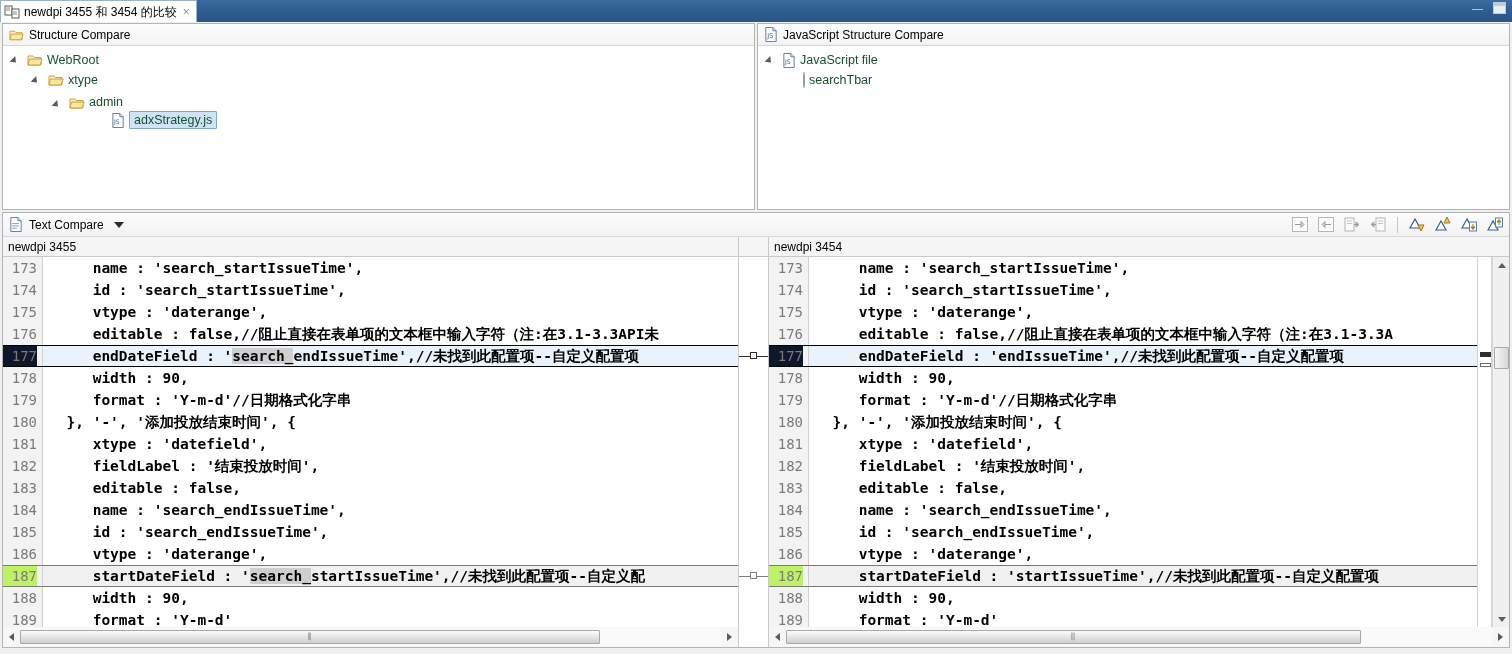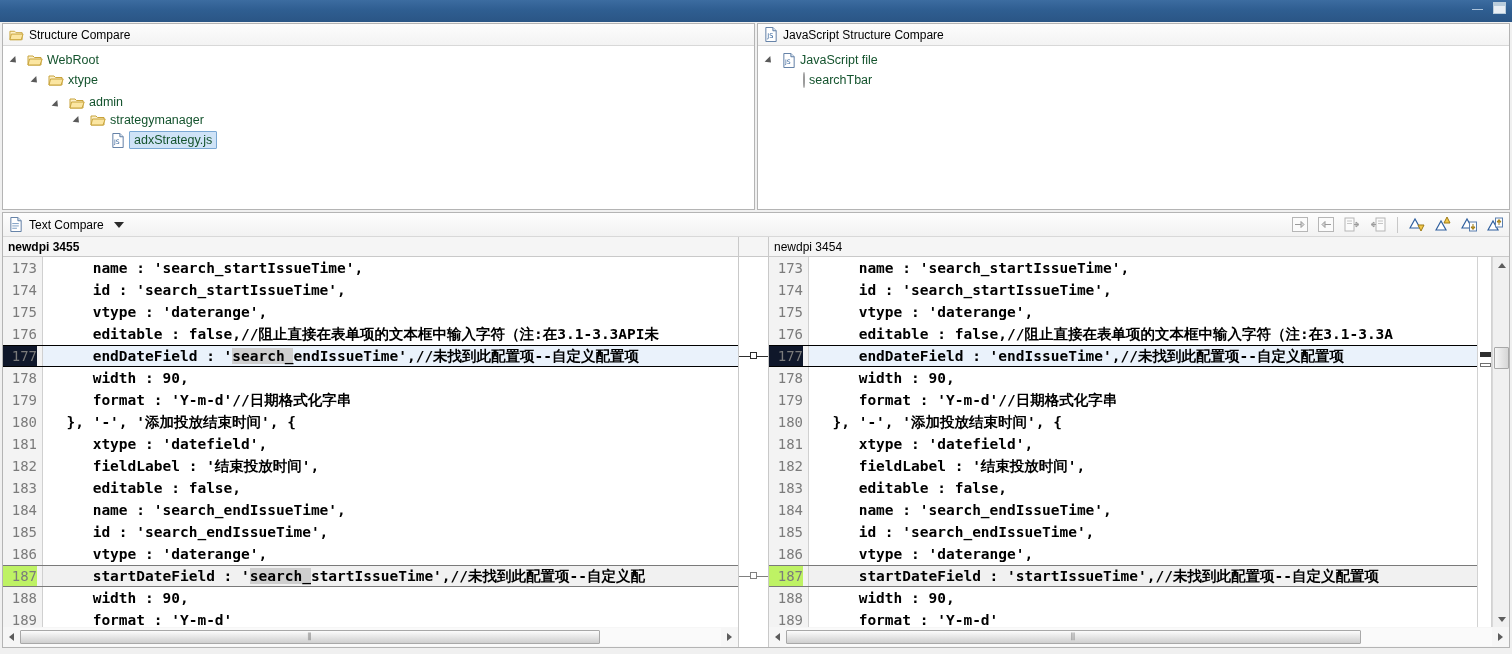--- a/index.html
+++ b/index.html
@@ -153,21 +153,20 @@
     height: 20px; flex: 0 0 20px;
     display: flex;
     background: linear-gradient(to bottom,#fbfbfb 0%,#f1f1f1 100%);
     border-bottom: 1px solid #c9c9c9;
     font-size: 12px;
   }
   .tc-title-left {
     width: 736px; flex: 0 0 736px; display: flex; align-items: center;
     padding-left: 5px; border-right: 1px solid #c9c9c9;
     background: #f5f5f5;
-    font-weight: bold;
   }
   .tc-title-mid { width: 30px; flex: 0 0 30px; background: #f5f5f5;
     border-right: 1px solid #c9c9c9;}
   .tc-title-right {
     flex: 1 1 auto; display: flex; align-items: center; padding-left: 5px;
     background: #f5f5f5;
   }
 
   .tc-body { flex: 1 1 auto; display: flex; min-height: 0; }
 
@@ -283,20 +282,34 @@
   }
 
   .statusbar { height: 4px; flex: 0 0 4px; background: #f0f0f0; }
 </style>
 </head>
 <body>
 
 <div class="app">
 
   <div class="titlebar">
+    <div class="tab">
+      <span class="tab-icon ico">
+        <svg width="16" height="16" viewBox="0 0 16 16">
+          <rect x="1" y="2" width="7" height="9" fill="#fff" stroke="#5a5a5a" stroke-width="1"></rect>
+          <rect x="8" y="5" width="7" height="9" fill="#fff" stroke="#5a5a5a" stroke-width="1"></rect>
+          <line x1="2" y1="4" x2="6" y2="4" stroke="#8a8a8a"></line>
+          <line x1="2" y1="6" x2="6" y2="6" stroke="#8a8a8a"></line>
+          <line x1="9" y1="8" x2="13" y2="8" stroke="#8a8a8a"></line>
+          <line x1="9" y1="10" x2="13" y2="10" stroke="#8a8a8a"></line>
+        </svg>
+      </span>
+      <span class="tab-label">newdpi 3455 和 3454 的比较</span>
+      <span class="tab-close">×</span>
+    </div>
     <div class="win-controls">
       <div class="win-btn">
         <span class="gl">—</span>
       </div>
       <div class="win-btn max">
         <span class="box"></span>
       </div>
     </div>
   </div>
 
@@ -335,30 +348,20 @@
           </div>
           <div class="tree-row" style="padding-left: 50px; align-items: flex-end;">
             <span class="twisty open"></span>
             <span class="ico">
               <svg width="16" height="14" viewBox="0 0 16 14">
                 <path d="M1 3 L6 3 L7.5 4.5 L14 4.5 L14 12 L1 12 Z" fill="#fdf0c8" stroke="#c8a33a"></path>
                 <path d="M2.5 6 L15.2 6 L13 12 L1 12 Z" fill="#fbe6a2" stroke="#c8a33a"></path>
               </svg>
             </span>
             <span class="node-label">admin</span>
-          </div>
-          <div class="tree-row" style="padding-left: 71px;">
-            <span class="twisty open"></span>
-            <span class="ico">
-              <svg width="16" height="14" viewBox="0 0 16 14">
-                <path d="M1 3 L6 3 L7.5 4.5 L14 4.5 L14 12 L1 12 Z" fill="#fdf0c8" stroke="#c8a33a"></path>
-                <path d="M2.5 6 L15.2 6 L13 12 L1 12 Z" fill="#fbe6a2" stroke="#c8a33a"></path>
-              </svg>
-            </span>
-            <span class="node-label">strategymanager</span>
           </div>
           <div class="tree-row" style="padding-left: 92px;">
             <span class="twisty"></span>
             <span class="ico">
               <svg width="14" height="15" viewBox="0 0 14 16">
                 <path d="M1.5 0.5 L9 0.5 L12.5 4 L12.5 15.5 L1.5 15.5 Z" fill="#ffffff" stroke="#5878a0"></path>
                 <path d="M9 0.5 L9 4 L12.5 4" fill="#dbe6f2" stroke="#5878a0"></path>
                 <text x="2.6" y="12" font-size="6.5" fill="#2a5a94" font-family="DejaVu Sans, sans-serif">JS</text>
               </svg>
             </span>

